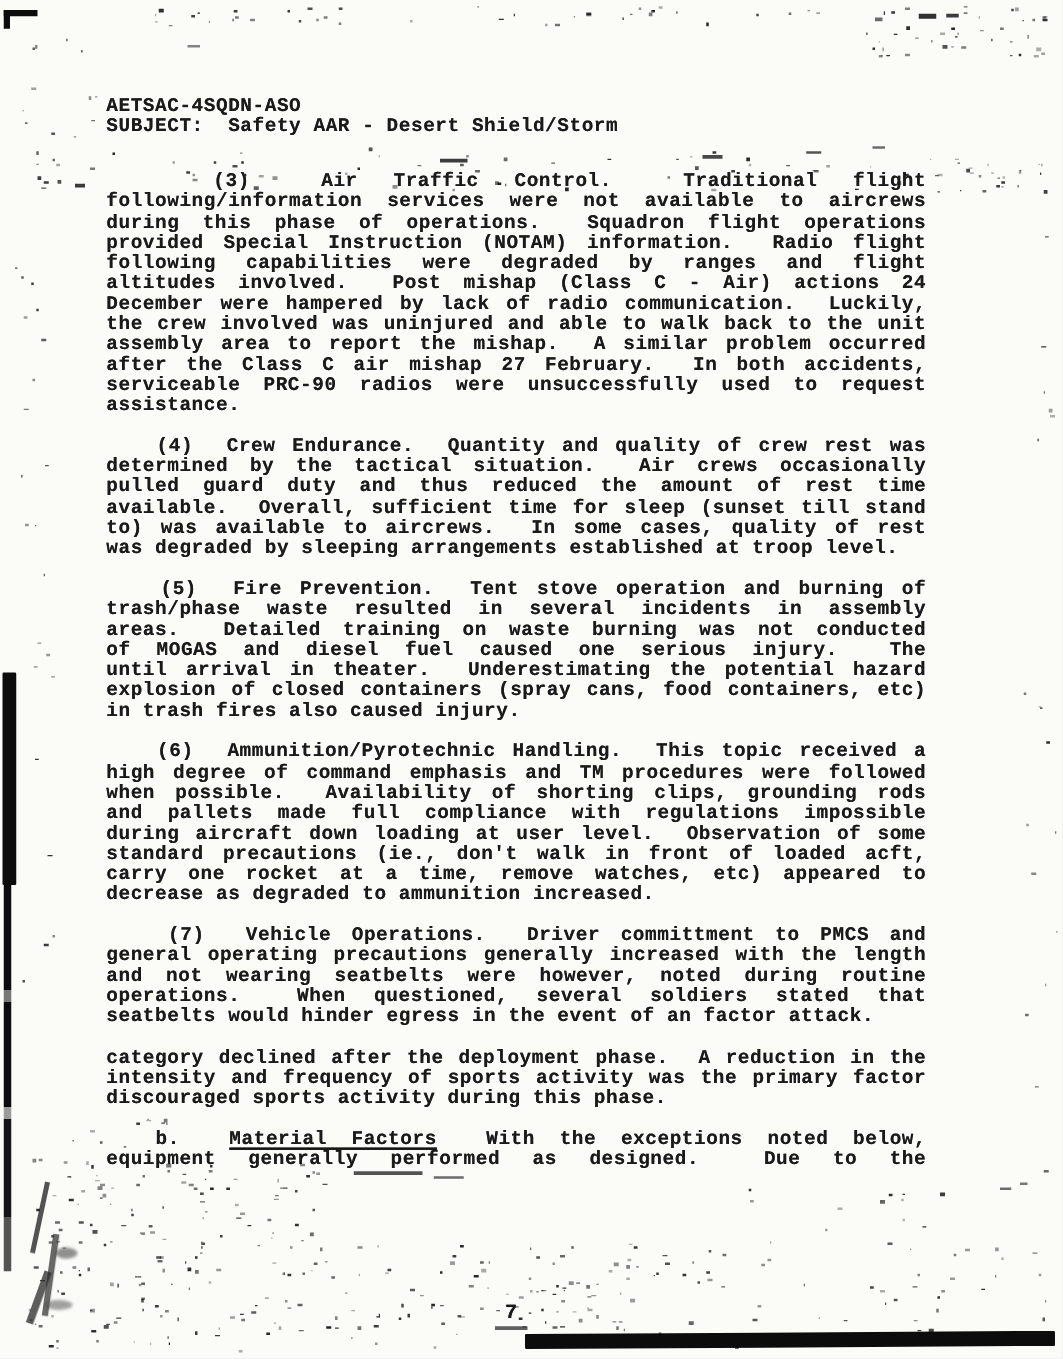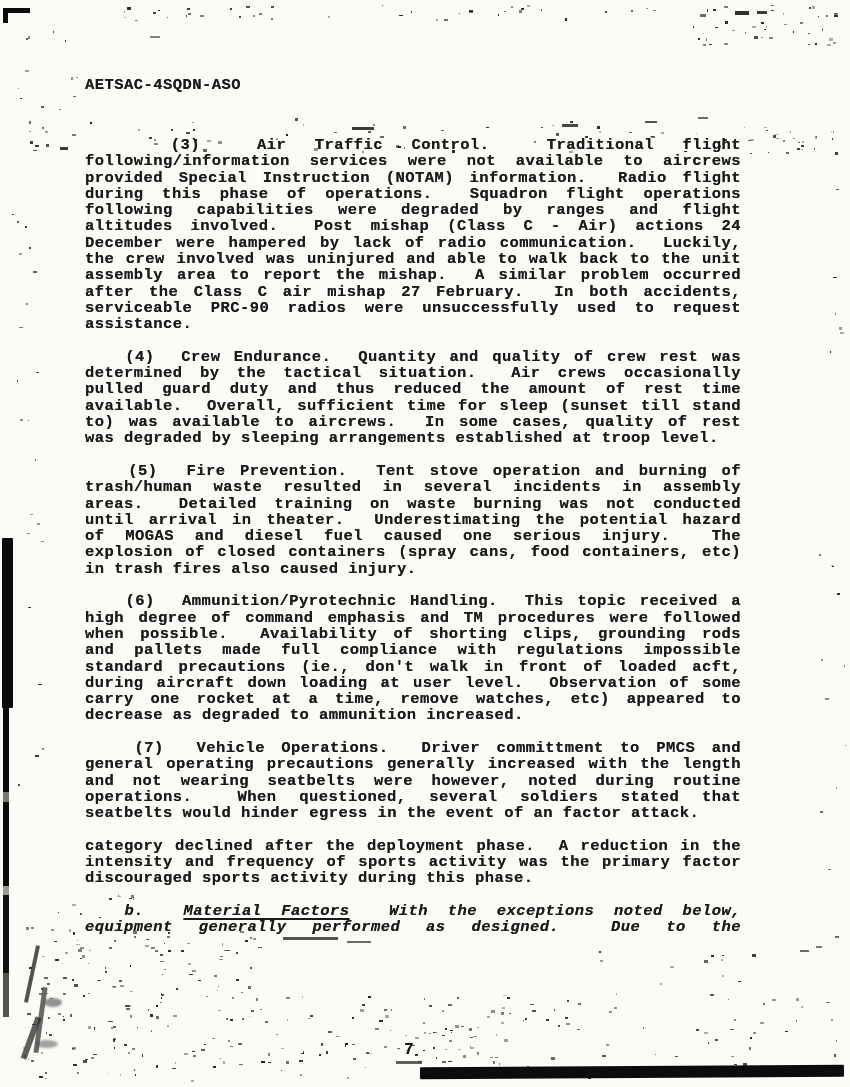--- a/index.html
+++ b/index.html
@@ -14,21 +14,21 @@
     letter-spacing:0.45px;white-space:nowrap;
     text-shadow:0 0 0.5px rgba(25,25,25,.75);
   }
   .bline{
     white-space:normal;text-align:justify;text-align-last:justify;
   }
   .bline.last{text-align-last:left;}
   .header{position:absolute;left:85px;top:77px;width:660px;}
   .body{position:absolute;left:85px;top:137px;width:656px;}
   .para{margin:0 0 16.3px 0;}
-  .para:last-child{margin-bottom:0;font-style:italic;}
+  .para:last-child{margin-bottom:0;}
   span.u{text-decoration:underline;text-decoration-thickness:1.6px;text-underline-offset:3px;}
   .pagenum{
     position:absolute;left:404px;top:1042px;
     font-size:16px;line-height:17px;letter-spacing:.5px;
     text-shadow:0 0 .6px #111;
   }
   .art{position:absolute;background:#0c0c0c;}
   .bar-left-thick{left:2px;top:538px;width:11px;height:170px;border-radius:1px;}
   .bar-left-thin{
     left:3px;top:705px;width:6px;height:312px;
@@ -43,61 +43,62 @@
   .streak{filter:blur(.4px);background:#2a2a2a;}
   .smudge{filter:blur(1.1px);background:#4a4a4a;border-radius:50%;}
 </style>
 </head>
 <body>
 
 <div class="page">
 
   <div class="header">
     <div class="hline">AETSAC-4SQDN-ASO</div>
+    <div class="hline">SUBJECT:&nbsp; Safety AAR - Desert Shield/Storm</div>
   </div>
 
   <div class="body" id="doc-body">
       <div class="para">
         <div class="bline">&nbsp;&nbsp;&nbsp;(3)&nbsp; Air Traffic Control.&nbsp; Traditional flight</div>
         <div class="bline">following/information services were not available to aircrews</div>
+        <div class="bline">during this phase of operations.&nbsp; Squadron flight operations</div>
         <div class="bline">provided Special Instruction (NOTAM) information.&nbsp; Radio flight</div>
-        <div class="bline">during this phase of operations.&nbsp; Squadron flight operations</div>
         <div class="bline">following capabilities were degraded by ranges and flight</div>
         <div class="bline">altitudes involved.&nbsp; Post mishap (Class C - Air) actions 24</div>
         <div class="bline">December were hampered by lack of radio communication.&nbsp; Luckily,</div>
         <div class="bline">the crew involved was uninjured and able to walk back to the unit</div>
         <div class="bline">assembly area to report the mishap.&nbsp; A similar problem occurred</div>
         <div class="bline">after the Class C air mishap 27 February.&nbsp; In both accidents,</div>
         <div class="bline">serviceable PRC-90 radios were unsuccessfully used to request</div>
         <div class="bline last">assistance.</div>
       </div>
       <div class="para">
         <div class="bline">&nbsp;&nbsp;&nbsp;(4)&nbsp; Crew Endurance.&nbsp; Quantity and quality of crew rest was</div>
         <div class="bline">determined by the tactical situation.&nbsp; Air crews occasionally</div>
         <div class="bline">pulled guard duty and thus reduced the amount of rest time</div>
         <div class="bline">available.&nbsp; Overall, sufficient time for sleep (sunset till stand</div>
         <div class="bline">to) was available to aircrews.&nbsp; In some cases, quality of rest</div>
         <div class="bline last">was degraded by sleeping arrangements established at troop level.</div>
       </div>
       <div class="para">
         <div class="bline">&nbsp;&nbsp;&nbsp;(5)&nbsp; Fire Prevention.&nbsp; Tent stove operation and burning of</div>
-        <div class="bline">trash/human waste resulted in several incidents in assembly</div>
+        <div class="bline">trash/phase waste resulted in several incidents in assembly</div>
         <div class="bline">areas.&nbsp; Detailed training on waste burning was not conducted</div>
+        <div class="bline">of MOGAS and diesel fuel caused one serious injury.&nbsp; The</div>
         <div class="bline">until arrival in theater.&nbsp; Underestimating the potential hazard</div>
-        <div class="bline">of MOGAS and diesel fuel caused one serious injury.&nbsp; The</div>
         <div class="bline">explosion of closed containers (spray cans, food containers, etc)</div>
         <div class="bline last">in trash fires also caused injury.</div>
       </div>
       <div class="para">
         <div class="bline">&nbsp;&nbsp;&nbsp;(6)&nbsp; Ammunition/Pyrotechnic Handling.&nbsp; This topic received a</div>
         <div class="bline">high degree of command emphasis and TM procedures were followed</div>
         <div class="bline">when possible.&nbsp; Availability of shorting clips, grounding rods</div>
         <div class="bline">and pallets made full compliance with regulations impossible</div>
+        <div class="bline">during aircraft down loading at user level.&nbsp; Observation of some</div>
         <div class="bline">standard precautions (ie., don't walk in front of loaded acft,</div>
-        <div class="bline">during aircraft down loading at user level.&nbsp; Observation of some</div>
         <div class="bline">carry one rocket at a time, remove watches, etc) appeared to</div>
         <div class="bline last">decrease as degraded to ammunition increased.</div>
       </div>
       <div class="para">
         <div class="bline">&nbsp;&nbsp;&nbsp;(7)&nbsp; Vehicle Operations.&nbsp; Driver committment to PMCS and</div>
         <div class="bline">general operating precautions generally increased with the length</div>
         <div class="bline">and not wearing seatbelts were however, noted during routine</div>
         <div class="bline">operations.&nbsp; When questioned, several soldiers stated that</div>
         <div class="bline last">seatbelts would hinder egress in the event of an factor attack.</div>
       </div>

